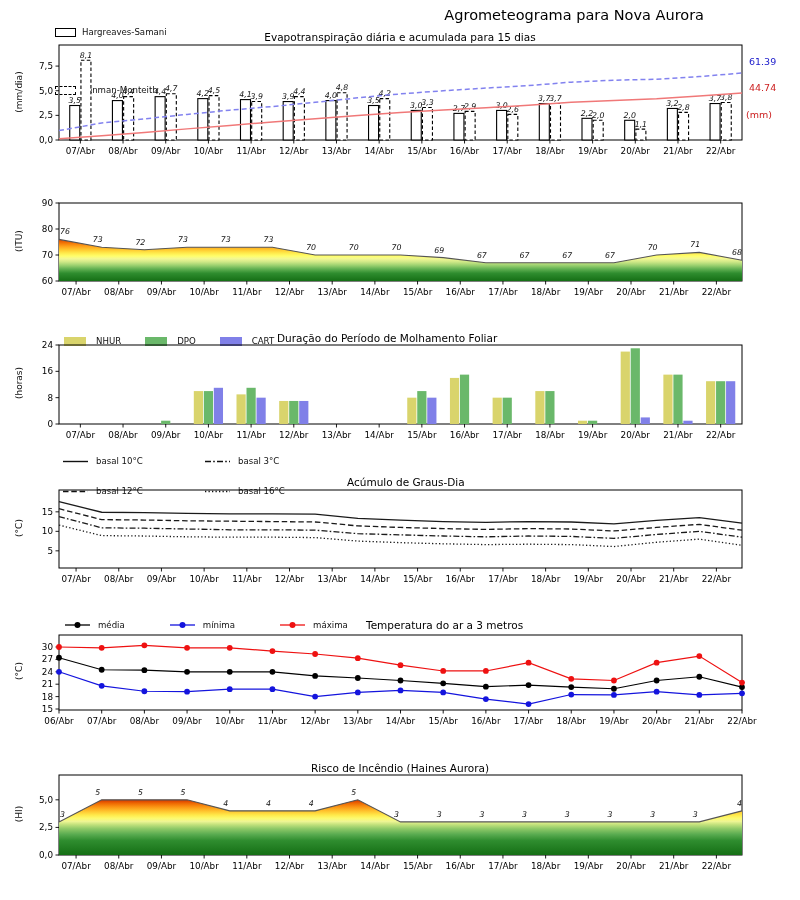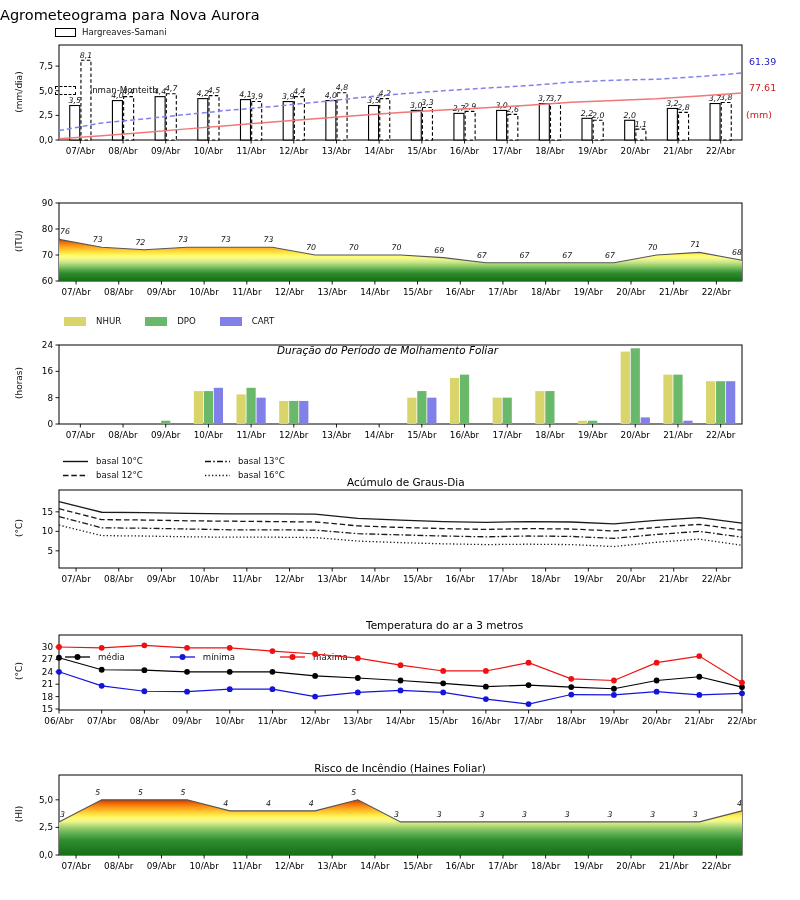--- a/index.html
+++ b/index.html
@@ -1,73 +1,74 @@
 <!DOCTYPE html>
 <html><head>
 <meta charset="utf-8">
 <style>
   html,body{margin:0;padding:0;background:#fff;}
   .figure{position:relative;width:800px;height:900px;background:#fff;
           font-family:"DejaVu Sans","Liberation Sans",sans-serif;color:#111;overflow:hidden;}
   .abs{position:absolute;}
-  .main-title{top:7px;left:0;width:704px;text-align:left;font-size:14.5px;color:#000;}
+  .main-title{top:7px;left:0;width:704px;text-align:right;font-size:14.5px;color:#000;}
   .sub-title{font-size:10.5px;color:#000;white-space:nowrap;}
   .centered{left:0;width:800px;text-align:center;}
   .ylab{width:90px;text-align:center;font-size:9px;transform:rotate(-90deg);}
   .rlab{font-size:9.5px;white-space:nowrap;}
   .blue-label{color:#2020cc;}
   .red-label{color:#cc2020;}
   .legend-row{display:flex;align-items:center;gap:6px;font-size:8.6px;white-space:nowrap;}
   .legend-col{display:flex;flex-direction:column;gap:3px;}
   .box-solid{display:inline-block;width:19px;height:7px;border:1.2px solid #000;background:#fff;}
   .box-dashed{display:inline-block;width:19px;height:7px;border:1.2px dashed #000;background:#fff;}
   .swatch{display:inline-block;width:22px;height:9px;background:currentColor;}
   .hgap24{display:flex;align-items:center;gap:10px;margin-right:24px;}
   .leg-flex{display:flex;align-items:center;}
-  .grid-legend{display:grid;grid-template-columns:142px 160px;row-gap:4px;font-size:8.6px;}
+  .grid-legend{display:grid;grid-template-columns:142px 160px;row-gap:20px;font-size:8.6px;}
   .grid-item{display:flex;align-items:center;gap:7px;white-space:nowrap;}
   svg text{font-family:"DejaVu Sans","Liberation Sans",sans-serif;}
   .tk{font-size:8.8px;fill:#000;}
   .an{font-size:7.8px;font-style:italic;fill:#111;}
 </style>
 </head>
 <body>
 
 <div class="figure">
 
   <div class="abs main-title">Agrometeograma para Nova Aurora</div>
 
-  <div class="abs sub-title" style="left:277px;top:344px;font-style:italic;">Duração do Período de Molhamento Foliar</div>
+  <div class="abs sub-title centered" style="top:31px;">Evapotranspiração diária e acumulada para 15 dias</div>
+  <div class="abs sub-title" style="left:277px;top:332px;">Duração do Período de Molhamento Foliar</div>
   <div class="abs sub-title" style="left:347px;top:476px;">Acúmulo de Graus-Dia</div>
   <div class="abs sub-title" style="left:366px;top:619px;">Temperatura do ar a 3 metros</div>
-  <div class="abs sub-title centered" style="top:762px;">Risco de Incêndio (Haines Foliar)</div>
+  <div class="abs sub-title centered" style="top:762px;">Risco de Incêndio (Haines Aurora)</div>
 
   <div class="abs ylab" style="left:-26px;top:87px;">(mm/dia)</div>
   <div class="abs ylab" style="left:-26px;top:236px;">(ITU)</div>
   <div class="abs ylab" style="left:-26px;top:378px;">(horas)</div>
   <div class="abs ylab" style="left:-26px;top:523px;">(°C)</div>
   <div class="abs ylab" style="left:-26px;top:666px;">(°C)</div>
   <div class="abs ylab" style="left:-26px;top:809px;">(HI)</div>
 
   <div class="abs rlab blue-label" style="left:749px;top:56px;">61.39</div>
-  <div class="abs rlab red-label" style="left:749px;top:82px;">77.61</div>
+  <div class="abs rlab red-label" style="left:749px;top:82px;">44.74</div>
   <div class="abs rlab red-label" style="left:746px;top:109px;">(mm)</div>
 
   <div class="abs legend-col" style="left:55px;top:27px;gap:48px;">
     <div class="legend-row">
       <span class="box-solid"></span>
       <span>Hargreaves-Samani</span>
     </div>
     <div class="legend-row">
       <span class="box-dashed"></span>
       <span>Penman-Monteith</span>
     </div>
   </div>
 
-  <div class="abs leg-flex" style="left:64px;top:316px;font-size:8.6px;">
+  <div class="abs leg-flex" style="left:64px;top:336px;font-size:8.6px;">
     <span class="hgap24">
       <span class="swatch" style="color: rgb(217, 212, 108);"></span>
       <span>NHUR</span>
     </span>
     <span class="hgap24">
       <span class="swatch" style="color: rgb(106, 184, 106);"></span>
       <span>DPO</span>
     </span>
     <span class="hgap24">
       <span class="swatch" style="color: rgb(128, 128, 232);"></span>
@@ -79,37 +80,37 @@
     <span class="grid-item">
       <svg width="27" height="5">
           <line x1="1" y1="2.5" x2="26" y2="2.5" stroke="#111" stroke-width="1.4"></line>
         </svg>
       <span>basal 10°C</span>
     </span>
     <span class="grid-item">
       <svg width="27" height="5">
           <line x1="1" y1="2.5" x2="26" y2="2.5" stroke="#111" stroke-width="1.4" stroke-dasharray="6,2.2,1.6,2.2"></line>
         </svg>
-      <span>basal 13°C</span>
+      <span>basal 3°C</span>
     </span>
     <span class="grid-item">
       <svg width="27" height="5">
           <line x1="1" y1="2.5" x2="26" y2="2.5" stroke="#111" stroke-width="1.4" stroke-dasharray="5.5,2.8"></line>
         </svg>
       <span>basal 12°C</span>
     </span>
     <span class="grid-item">
       <svg width="27" height="5">
           <line x1="1" y1="2.5" x2="26" y2="2.5" stroke="#111" stroke-width="1.4" stroke-dasharray="1.3,2.2"></line>
         </svg>
       <span>basal 16°C</span>
     </span>
   </div>
 
-  <div class="abs leg-flex" style="left:64px;top:620px;font-size:8.6px;gap:44px;margin-top:32px;">
+  <div class="abs leg-flex" style="left:64px;top:620px;font-size:8.6px;gap:44px;">
     <span class="grid-item" style="color: rgb(0, 0, 0);">
       <svg width="27" height="8">
           <line x1="1" y1="4" x2="26" y2="4" stroke="currentColor" stroke-width="1.3"></line>
           <circle cx="13.5" cy="4" r="3" fill="currentColor"></circle>
         </svg>
       <span style="color:#111">média</span>
     </span>
     <span class="grid-item" style="color: rgb(20, 20, 221);">
       <svg width="27" height="8">
           <line x1="1" y1="4" x2="26" y2="4" stroke="currentColor" stroke-width="1.3"></line>

